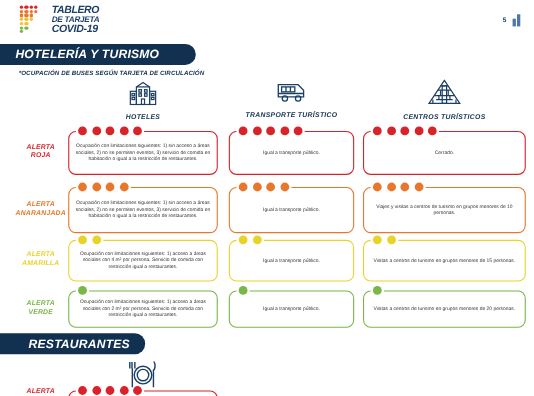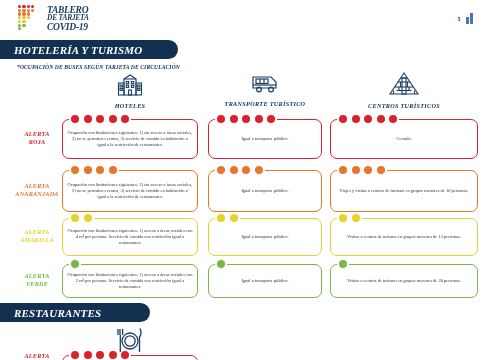--- a/index.html
+++ b/index.html
@@ -1,21 +1,21 @@
 <!DOCTYPE html>
 <html><head>
 <meta charset="utf-8">
 <style>
   html,body{margin:0;padding:0;}
   body{
     width:485px;height:360px;overflow:hidden;background:#ffffff;
     font-family:"Liberation Sans", sans-serif;
     -webkit-font-smoothing:antialiased;
   }
-  .page{position:relative;width:485px;height:360px;font-family:Liberation Serif, serif;}
+  .page{position:relative;width:485px;height:360px;}
 
   
   .header{position:absolute;left:0;top:0;width:485px;height:38px;background:#fff;}
   .logo{position:absolute;left:18px;top:5px;display:flex;align-items:flex-start;}
   .dotgrid{width:26px;height:26px;position:relative;margin-right:3px;}
   .dotgrid i{position:absolute;width:3.3px;height:3.3px;border-radius:50%;display:block;}
   .logotext{display:flex;flex-direction:column;justify-content:center;padding-top:1px;}
   .l1{font-size:9.5px;font-weight:bold;color:#1c3f66;letter-spacing:-0.3px;line-height:8.4px;font-style:italic;}
   .l2{font-size:7.4px;font-weight:bold;color:#1c3f66;letter-spacing:-0.2px;line-height:7.6px;font-style:italic;}
   .l3{font-size:9.6px;font-weight:bold;color:#1c3f66;letter-spacing:-0.3px;line-height:9.4px;font-style:italic;}
@@ -271,21 +271,21 @@
          <div class="dots" style="left:217px;top:260px;">
            <i style="background:#7ab648"></i>
          </div>
       <div class="card" style="left:330px;top:264px;width:148px;height:34px;border-color:#7ab648;">
            <div class="ctext">Visitas a centros de turismo en grupos menores de 20 personas.</div>
          </div>
       <div class="notch" style="left:337px;top:263px;width:12px;"></div>
          <div class="dots" style="left:339px;top:260px;">
            <i style="background:#7ab648"></i>
          </div>
-      <div class="banner" style="top:303px;width:150px;">
+      <div class="banner" style="top:303px;width:120px;padding-left:12px;">
        <span class="btitle">RESTAURANTES</span>
      </div>
       <div class="colhead" style="left:62px;top:327px;width:136px;">
        <span class="ico">
     <svg width="32" height="26" viewBox="0 0 32 26">
       <g fill="none" stroke="#1c3f66" stroke-width="1.3">
         <circle cx="16" cy="14" r="8"></circle>
               <circle cx="16" cy="14" r="5.2"></circle>
         <path d="M6 2 V8 M8.6 2 V8 M4 2 V8 M6.3 8 V25"></path>
         <path d="M25.5 2 C27.4 2 27.4 9 25.5 9.6 V25"></path>

